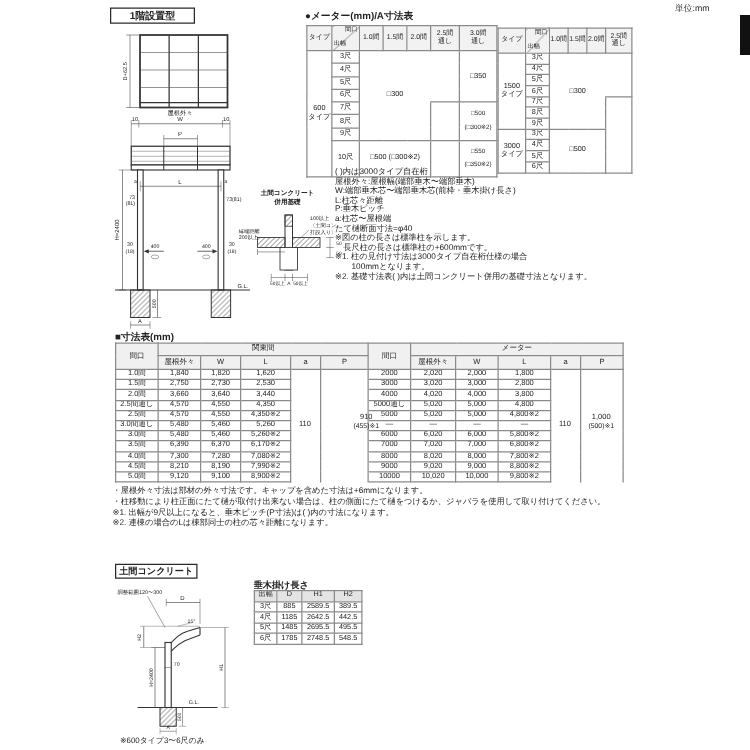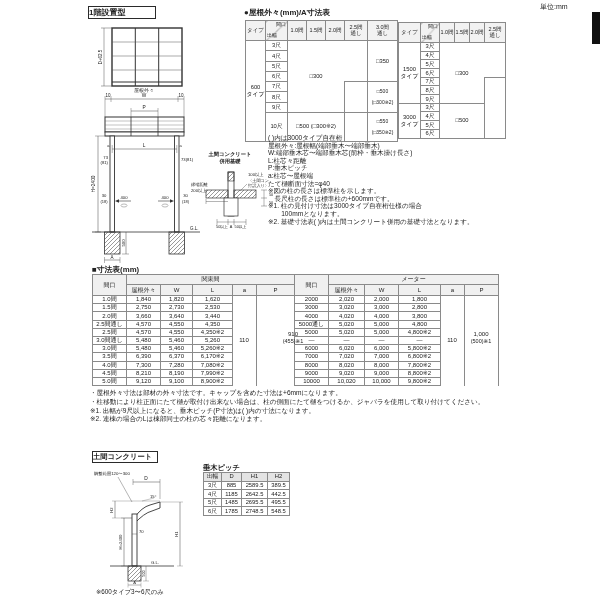--- a/index.html
+++ b/index.html
@@ -15,21 +15,21 @@
   .ftab th { background:#f2f2f2; font-size:5.5px; }
   #t600 tr { height:10.3px; } #t600 tr.hrow { height:17px; }
   #t1500 tr { height:8.7px; } #t1500 tr.hrow { height:17px; }
   .noR { border-right:none; } .noL { border-left:none; }
   .sub { font-size:5px; line-height:1.1; }
   th.diag { position:relative; background:
     linear-gradient(to bottom right, #f2f2f2 48%, #8a8a8a 50%, #f2f2f2 52%); }
   .dg-t { position:absolute; top:1px; right:1px; font-size:5px; }
   .dg-b { position:absolute; bottom:1px; left:1px; font-size:5px; }
   .boxtitle { border:1.2px solid #2a2a2a; font-weight:bold; font-size:8px;
-              text-align:left; background:#fff; }
+              text-align:center; background:#fff; }
   .sectitle { font-weight:bold; font-size:7.8px; }
   .notelist div { font-size:6.6px; line-height:7.6px; white-space:nowrap; }
   #dimtable th { background:#f0f0f0; font-size:6px; }
   #dimtable td { font-size:6px; }
   #dimtable tbody tr { height:8.2px; }
   #dimtable td:nth-child(5), #dimtable td:nth-child(6),
   #dimtable td:nth-child(11), #dimtable td:nth-child(12) { border-top:none; border-bottom:none; }
   #sidetable th { background:#e4e4e4; font-size:5.8px; }
   #sidetable tr { height:8.6px; }
   .ovl { position:absolute; text-align:center; font-size:6px; line-height:1.1;
@@ -153,21 +153,21 @@
   <line x1="27" y1="74" x2="56" y2="74" stroke="#444" stroke-width="0.4"></line>
   <line x1="27" y1="71" x2="27" y2="77" stroke="#444" stroke-width="0.4"></line>
   <line x1="38" y1="71" x2="38" y2="77" stroke="#444" stroke-width="0.4"></line>
   <line x1="44" y1="71" x2="44" y2="77" stroke="#444" stroke-width="0.4"></line>
   <line x1="56" y1="71" x2="56" y2="77" stroke="#444" stroke-width="0.4"></line>
   <text x="32" y="80" text-anchor="middle" font-size="3.8">50以上</text>
   <text x="41" y="80" text-anchor="middle" font-size="3.8">A</text>
   <text x="50.5" y="80" text-anchor="middle" font-size="3.8">50以上</text>
 </svg>
 
-<div class="abs sectitle" style="left:244px;top:7px">●屋根外々(mm)/A寸法表</div>
+<div class="abs sectitle" style="left:244px;top:7px">●メーター(mm)/A寸法表</div>
 <div class="abs" style="left:540px;top:2px;font-size:7px">単位:mm</div>
 
 <table id="t600" class="abs ftab" style="left:245px;top:20px;width:152px">
   <colgroup>
       <col style="width:20px">
       <col style="width:22px">
       <col style="width:19px">
       <col style="width:19px">
       <col style="width:19px">
       <col style="width:23px">
@@ -565,21 +565,21 @@
   <line x1="52" y1="100" x2="52" y2="115" stroke="#444" stroke-width="0.4"></line>
   <line x1="49" y1="115" x2="55" y2="115" stroke="#444" stroke-width="0.3"></line>
   <text transform="translate(50.5,107.5) rotate(-90)" text-anchor="middle" font-size="4">500</text>
   <line x1="34" y1="119" x2="47" y2="119" stroke="#444" stroke-width="0.4"></line>
   <line x1="34" y1="116.5" x2="34" y2="121.5" stroke="#444" stroke-width="0.3"></line>
   <line x1="47" y1="116.5" x2="47" y2="121.5" stroke="#444" stroke-width="0.3"></line>
   <text x="40.5" y="117.5" text-anchor="middle" font-size="4">A</text>
 </svg>
 <div class="abs" style="left:96px;top:588px;font-size:6.3px">※600タイプ3〜6尺のみ</div>
 
-<div class="abs bold" style="left:203px;top:463px;font-size:7.3px">垂木ピッチ</div>
+<div class="abs bold" style="left:203px;top:463px;font-size:7.3px">垂木掛け長さ</div>
 <table id="sidetable" class="abs" style="left:203px;top:472px;width:86px">
   <colgroup>
       <col style="width:18px">
       <col style="width:20px">
       <col style="width:26px">
       <col style="width:22px">
     </colgroup>
   <thead>
     <tr>
       <th>出幅</th>

